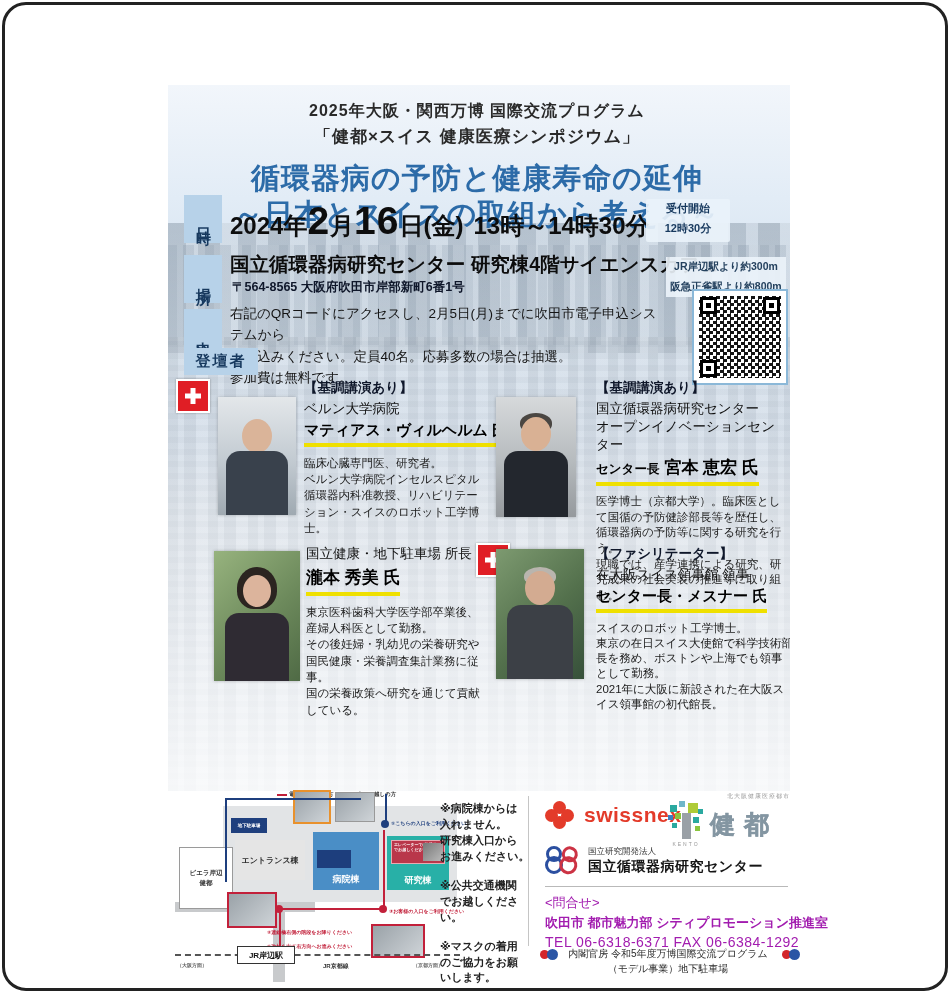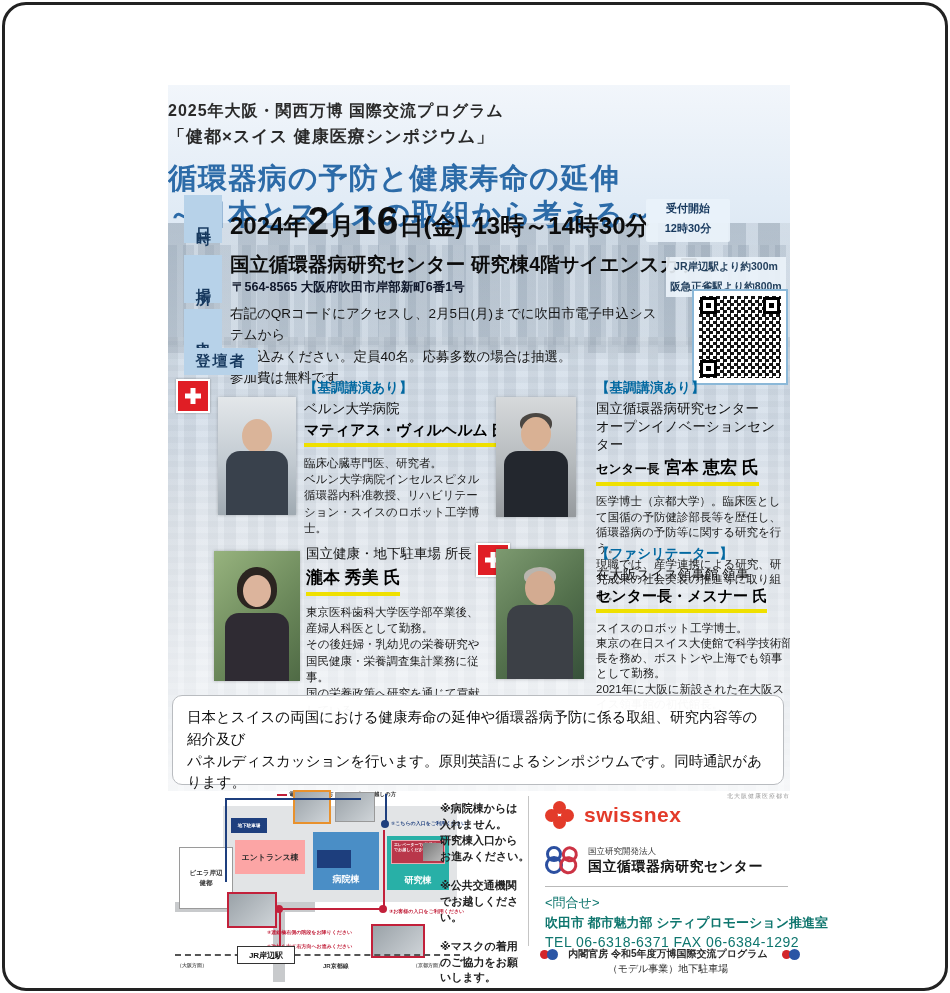--- a/index.html
+++ b/index.html
@@ -14,21 +14,21 @@
     background:repeating-linear-gradient(90deg,rgba(92,112,132,.40) 0 18px,rgba(142,158,175,.30) 18px 30px,rgba(72,92,112,.36) 30px 52px,rgba(152,167,182,.26) 52px 70px);}
   .buildings2{position:absolute;left:0;right:0;top:160px;height:100px;opacity:.7;
     background:repeating-linear-gradient(90deg,rgba(120,138,156,.35) 0 9px,rgba(175,188,200,.25) 9px 15px,rgba(95,115,135,.3) 15px 26px,rgba(190,200,210,.2) 26px 37px);}
   .citybody{position:absolute;left:0;right:0;top:252px;bottom:0;
     background:repeating-linear-gradient(90deg,rgba(120,135,150,.28) 0 10px,rgba(170,182,194,.20) 10px 16px,rgba(100,115,132,.24) 16px 28px,rgba(185,195,205,.16) 28px 40px),
                repeating-linear-gradient(0deg,rgba(130,145,160,.16) 0 6px,rgba(200,208,216,.10) 6px 12px);}
   .haze{position:absolute;left:0;right:0;top:138px;bottom:0;
     background:linear-gradient(180deg,rgba(255,255,255,.12) 0%,rgba(255,255,255,.42) 40%,rgba(255,255,255,.68) 75%,rgba(255,255,255,.88) 100%);}
 
   .abs{position:absolute;}
-  .ctr{left:0;right:4px;text-align:left;}
+  .ctr{left:0;right:4px;text-align:center;}
   .pre{white-space:pre-line;}
 
   
   .hline1{top:16px;font-size:16px;font-weight:bold;color:#2a2a2a;letter-spacing:1px;}
   .hline2{top:40px;font-size:17px;font-weight:bold;color:#2a2a2a;letter-spacing:1px;}
   .title1{top:74px;font-size:29px;font-weight:bold;color:#2c6ba8;letter-spacing:1px;}
   .title2{top:110px;font-size:29px;font-weight:bold;color:#2c6ba8;letter-spacing:1px;}
 
   
   .vlabel{background:#b7d2e9;color:#17395e;font-weight:bold;font-size:15px;
@@ -75,21 +75,21 @@
   .ph1{background:linear-gradient(180deg,#e3e7ea 0%,#c2cad1 55%,#9fa9b1 100%);}
   .ph2{background:linear-gradient(180deg,#d6d9db 0%,#b5babd 55%,#95999d 100%);}
   .ph3{background:linear-gradient(135deg,#97b37e 0%,#6d8a5c 55%,#4f6a45 100%);}
   .ph4{background:linear-gradient(135deg,#7d9a70 0%,#53704c 55%,#36503a 100%);}
   .head{position:absolute;left:50%;transform:translateX(-50%);border-radius:50%;}
   .body-sil{position:absolute;left:50%;transform:translateX(-50%);border-radius:14px 14px 0 0;}
   .shirt{position:absolute;left:50%;transform:translateX(-50%);width:16px;height:18px;background:#dce6ee;
     clip-path:polygon(50% 100%,0 0,100% 0);}
   .hair{position:absolute;left:50%;transform:translateX(-50%);border-radius:50% 50% 42% 42%;}
   .stext{position:absolute;top:2px;}
-  .tag{color:#0369a1;font-weight:bold;font-size:13.5px;margin-bottom:3px;}
+  .tag{color:#0f172a;font-weight:bold;font-size:13.5px;margin-bottom:3px;}
   .org{font-size:13.5px;color:#101010;line-height:1.32;}
   .nameline{display:inline-block;border-bottom:4px solid #efe000;padding-bottom:3px;margin-top:3px;white-space:nowrap;}
   .nprefix{font-size:12.5px;font-weight:bold;margin-right:5px;}
   .sname{font-size:17px;font-weight:bold;color:#000;}
   .sname.sm{font-size:15px;}
   .bio{margin-top:8px;font-size:11.5px;line-height:1.42;color:#1b1b1b;}
 
   
   .desc{left:4px;top:610px;width:612px;height:90px;background:rgba(255,255,255,.97);
     border:1px solid #b9bcc0;border-radius:10px;box-sizing:border-box;padding:11px 14px;}
@@ -99,21 +99,21 @@
   .map{position:absolute;left:175px;top:792px;width:285px;height:196px;font-weight:bold;}
   .campus{position:absolute;left:48px;top:14px;width:234px;height:96px;background:#e2e4e6;}
   .road-h{position:absolute;left:0;top:110px;width:140px;height:10px;background:#c8cacc;}
   .road-v{position:absolute;left:98px;top:110px;width:12px;height:56px;background:#c8cacc;}
   .road-v2{position:absolute;left:98px;top:170px;width:12px;height:20px;background:#c8cacc;}
   .viera{position:absolute;left:4px;top:55px;width:52px;height:60px;background:#fff;border:1px solid #9a9a9a;
     color:#333;font-size:6.5px;display:flex;align-items:center;justify-content:center;text-align:center;line-height:1.5;}
   .mparking{position:absolute;left:128px;top:17px;font-size:7px;color:#444;}
   .mug{position:absolute;left:56px;top:26px;width:36px;height:15px;background:#1e3f7e;color:#fff;
     font-size:4.5px;display:flex;align-items:center;justify-content:center;}
-  .ment{position:absolute;left:60px;top:48px;width:70px;height:34px;background:#fca5a5;color:#2b2b2b;
+  .ment{position:absolute;left:60px;top:48px;width:70px;height:40px;background:#e5e5e5;color:#2b2b2b;
     font-size:8px;display:flex;align-items:center;justify-content:center;}
   .mhos{position:absolute;left:138px;top:40px;width:66px;height:58px;background:#4a8ec6;color:#fff;
     font-size:9px;display:flex;align-items:flex-end;justify-content:center;padding-bottom:4px;box-sizing:border-box;}
   .mnavy{position:absolute;left:142px;top:58px;width:34px;height:18px;background:#1d3e7d;}
   .mres{position:absolute;left:212px;top:44px;width:62px;height:54px;background:#28b0a7;color:#fff;
     font-size:9px;display:flex;align-items:flex-end;justify-content:center;padding-bottom:3px;box-sizing:border-box;}
   .mred-inset{position:absolute;left:216px;top:48px;width:54px;height:24px;background:#b9374a;border:1px solid #e8aab2;
     color:#fff;font-size:4px;line-height:1.3;padding:1px 2px;box-sizing:border-box;overflow:hidden;}
   .mred-inset .tphoto{position:absolute;right:1px;top:2px;width:20px;height:18px;background:linear-gradient(135deg,#777,#bbb);}
   .mphoto{position:absolute;background:linear-gradient(135deg,#9aa2a8,#cfd4d8);}
@@ -155,26 +155,26 @@
   .ncvc{position:absolute;left:545px;top:846px;display:flex;align-items:center;gap:7px;}
   .ncvc-icon{position:relative;width:36px;height:30px;}
   .eight{position:absolute;width:14px;height:28px;}
   .eight::before{content:"";position:absolute;left:1px;top:0;width:10px;height:10px;border-radius:50%;border:3.5px solid currentColor;}
   .eight::after{content:"";position:absolute;left:0;bottom:0;width:12px;height:12px;border-radius:50%;border:3.5px solid currentColor;}
   .e-blue{left:0;color:#2b4fa0;}
   .e-red{left:15px;color:#cc3344;transform:rotate(8deg);}
   .ncvc-s{font-size:8.5px;color:#333;}
   .ncvc-b{font-size:14px;font-weight:bold;color:#151515;letter-spacing:.5px;}
   .hdiv{position:absolute;left:545px;top:886px;width:243px;height:1px;background:#b9b9b9;}
-  .contact{position:absolute;left:545px;top:893px;color:#0f766e;line-height:1.5;}
+  .contact{position:absolute;left:545px;top:893px;color:#a21caf;line-height:1.5;}
   .ct-label{font-size:13px;}
   .ct-dept{font-size:13px;font-weight:bold;}
   .ct-tel{font-size:14px;letter-spacing:.5px;}
   .cert{position:absolute;left:540px;top:946px;width:256px;text-align:center;font-size:10px;color:#2b2b2b;line-height:1.5;}
-  .cert-l1{display:flex;align-items:center;justify-content:center;gap:14px;white-space:nowrap;font-weight:bold;}
+  .cert-l1{display:flex;align-items:center;justify-content:center;gap:14px;white-space:nowrap;}
   .dots{position:relative;width:18px;height:12px;display:inline-block;}
   .dots .dr{position:absolute;left:0;top:2px;width:9px;height:9px;border-radius:50%;background:#d3262a;}
   .dots .db{position:absolute;left:7px;top:1px;width:11px;height:11px;border-radius:50%;background:#2a55a5;}
 </style>
 </head>
 <body>
 
 <div class="page">
   <div class="frame"></div>
 
@@ -276,25 +276,20 @@
       <div class="stext" style="left:116px;width:198px;">
         <div class="tag">【ファシリテーター】</div>
         <div class="org pre">在大阪スイス領事館 領事</div>
         <div class="nameline"><span class="sname sm">センター長・メスナー 氏</span></div>
         <div class="bio pre" style="line-height:1.32;">スイスのロボット工学博士。
 東京の在日スイス大使館で科学技術部長を務め、ボストンや上海でも領事として勤務。
 2021年に大阪に新設された在大阪スイス領事館の初代館長。</div>
       </div>
     </div>
 
-    <div class="abs desc">
-      <p class="pre">日本とスイスの両国における健康寿命の延伸や循環器病予防に係る取組、研究内容等の紹介及び
-パネルディスカッションを行います。原則英語によるシンポジウムです。同時通訳があります。</p>
-
-    </div>
   </div>
 
   <div class="map">
     <div class="legend"><span class="lg-dash" style="background:#c2203a;"></span><span>電車でお越しの方</span><span class="lg-dash" style="background:#1e3f7e;"></span><span>お車でお越しの方</span></div>
     <div class="campus"></div>
     <div class="road-h"></div>
     <div class="road-v"></div>
     <div class="road-v2"></div>
     <div class="viera pre">ビエラ岸辺
 健都</div>
@@ -351,20 +346,38 @@
       <i style="left:8px;top:0;"></i>
       <i style="left:0;top:8px;"></i>
       <i style="left:16px;top:8px;"></i>
       <i style="left:8px;top:15px;"></i>
     </span>
     <span class="swx-text">swissnex</span>
   </div>
 
   <div class="kento">
     <div class="kento-top">北大阪健康医療都市</div>
+    <div class="kento-row">
+      <div>
+        <div class="mosaic">
+          <i style="left:14px;top:12px;width:9px;height:26px;background:#9aa0a6;"></i>
+          <i style="left:2px;top:4px;width:7px;height:7px;background:#2aa9a0;"></i>
+          <i style="left:11px;top:0;width:6px;height:6px;background:#6fb7c9;"></i>
+          <i style="left:20px;top:2px;width:10px;height:10px;background:#aecb38;"></i>
+          <i style="left:30px;top:8px;width:5px;height:5px;background:#2aa9a0;"></i>
+          <i style="left:0;top:14px;width:5px;height:5px;background:#3a7fc1;"></i>
+          <i style="left:7px;top:12px;width:6px;height:6px;background:#8bc53f;"></i>
+          <i style="left:25px;top:16px;width:6px;height:6px;background:#2aa9a0;"></i>
+          <i style="left:4px;top:22px;width:5px;height:5px;background:#2aa9a0;"></i>
+          <i style="left:27px;top:25px;width:5px;height:5px;background:#8bc53f;"></i>
+        </div>
+        <div class="kento-sub">KENTO</div>
+      </div>
+      <div class="kento-txt">健都</div>
+    </div>
   </div>
 
   <div class="ncvc">
     <div class="ncvc-icon">
       <div class="eight e-blue"></div>
       <div class="eight e-red"></div>
     </div>
     <div>
       <div class="ncvc-s">国立研究開発法人</div>
       <div class="ncvc-b">国立循環器病研究センター</div>

